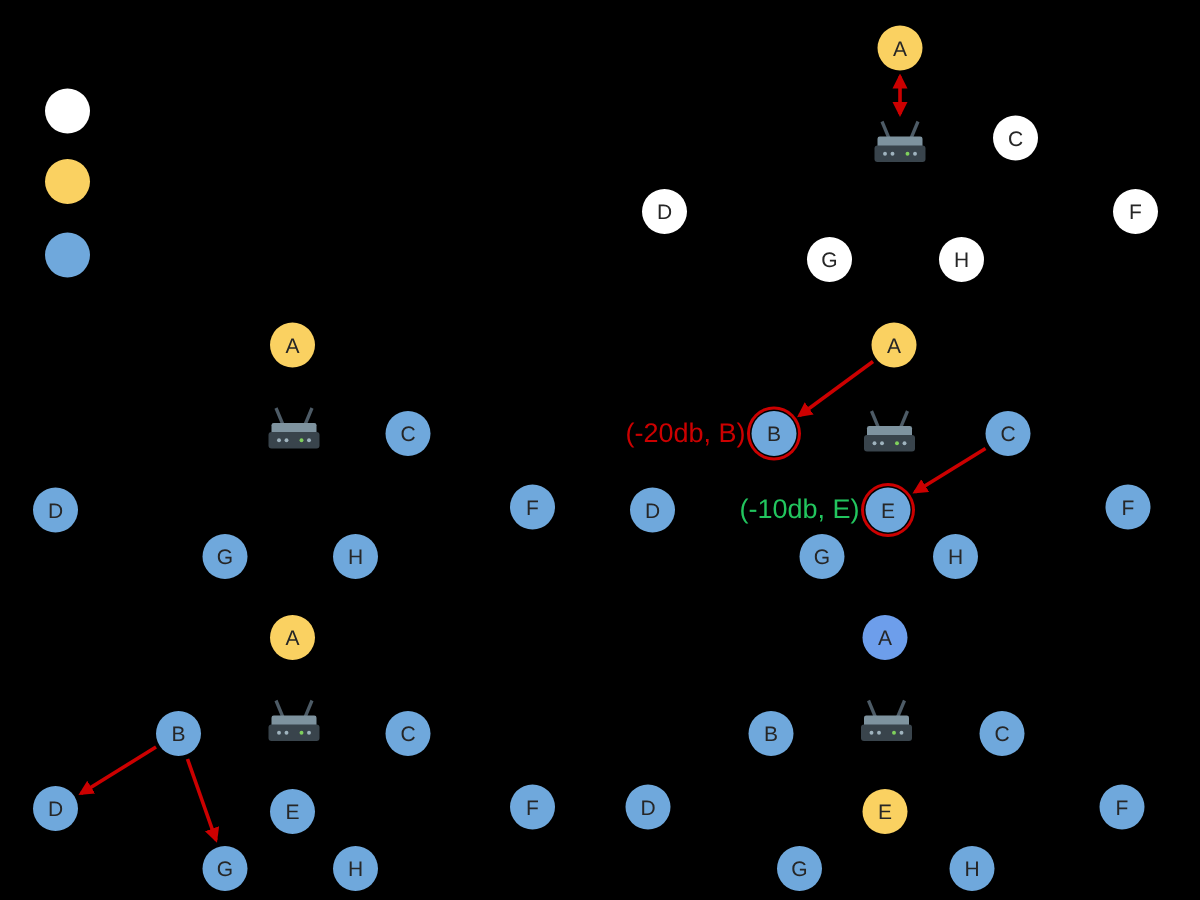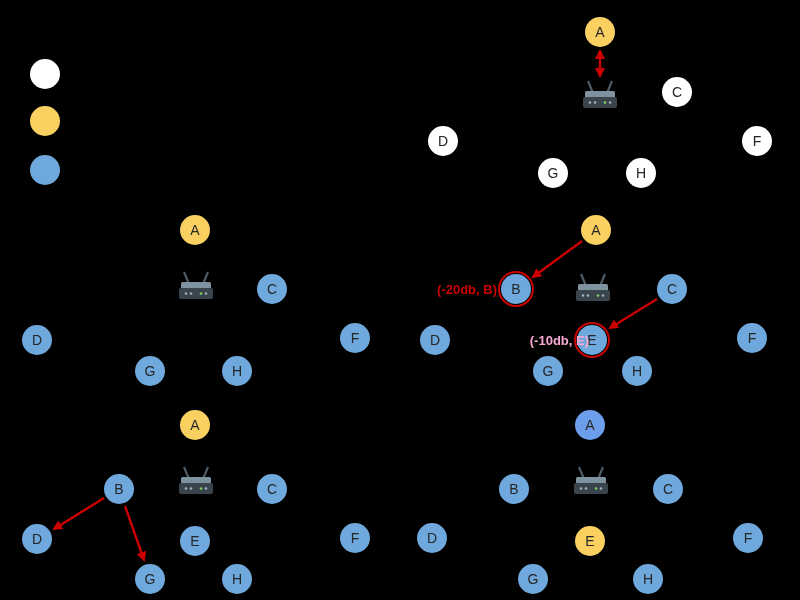--- a/index.html
+++ b/index.html
@@ -19,25 +19,24 @@
     line-height: 1;
     z-index: 2;
   }
   .router {
     position: absolute;
     width: 40px; height: 32px;
     z-index: 2;
   }
   .rlabel {
     position: absolute;
-    font-size: 13px;
+    font-size: 18px;
     white-space: nowrap;
     transform: translate(-100%, -50%);
     z-index: 3;
-    font-weight: bold;
   }
   #arrow-layer { position: absolute; left: 0; top: 0; z-index: 1; }
 </style>
 </head>
 <body>
 
 <div id="canvas" style="width: 800px; height: 600px; background: rgb(0, 0, 0);">
   <svg id="arrow-layer" width="800" height="600" viewBox="0 0 800 600">
     <defs>
       <marker id="ah-end" markerUnits="userSpaceOnUse" markerWidth="12" markerHeight="12" refX="8" refY="5" orient="auto">
@@ -105,21 +104,21 @@
   </svg></div>
       <div class="node" style="left: 581px; top: 215px; background: rgb(250, 209, 97); color: rgb(38, 38, 38);">A</div>
       <div class="node" style="left: 501px; top: 274px; background: rgb(111, 168, 220); color: rgb(38, 38, 38); box-shadow: rgb(0, 0, 0) 0px 0px 0px 1px, rgb(204, 0, 0) 0px 0px 0px 3px;">B</div>
       <div class="node" style="left: 657px; top: 274px; background: rgb(111, 168, 220); color: rgb(38, 38, 38);">C</div>
       <div class="node" style="left: 420px; top: 325px; background: rgb(111, 168, 220); color: rgb(38, 38, 38);">D</div>
       <div class="node" style="left: 577px; top: 325px; background: rgb(111, 168, 220); color: rgb(38, 38, 38); box-shadow: rgb(0, 0, 0) 0px 0px 0px 1px, rgb(204, 0, 0) 0px 0px 0px 3px;">E</div>
       <div class="node" style="left: 737px; top: 323px; background: rgb(111, 168, 220); color: rgb(38, 38, 38);">F</div>
       <div class="node" style="left: 533px; top: 356px; background: rgb(111, 168, 220); color: rgb(38, 38, 38);">G</div>
       <div class="node" style="left: 622px; top: 356px; background: rgb(111, 168, 220); color: rgb(38, 38, 38);">H</div>
       <div class="rlabel" style="left: 497px; top: 289px; color: rgb(204, 0, 0);">(-20db, B)</div>
-      <div class="rlabel" style="left: 573px; top: 340px; color: #f9a8d4; margin-left: 16px;">(-10db, E)</div>
+      <div class="rlabel" style="left: 573px; top: 340px; color: #22c55e;">(-10db, E)</div>
     </div>
     <div class="panel">
       <div class="router" style="left: 176px; top: 466px;"><svg viewBox="0 0 40 32" width="40" height="32">
     <line x1="13" y1="13" x2="8" y2="1" stroke="#4D5B66" stroke-width="2.2"></line>
     <line x1="27" y1="13" x2="32" y2="1" stroke="#4D5B66" stroke-width="2.2"></line>
     <rect x="5" y="11" width="30" height="9" rx="1.5" fill="#7E939F"></rect>
     <rect x="3" y="17" width="34" height="11" rx="2" fill="#39444C"></rect>
     <circle cx="10" cy="22.5" r="1.3" fill="#9FB3BE"></circle>
     <circle cx="15" cy="22.5" r="1.3" fill="#9FB3BE"></circle>
     <circle cx="25" cy="22.5" r="1.3" fill="#7FD05C"></circle>

